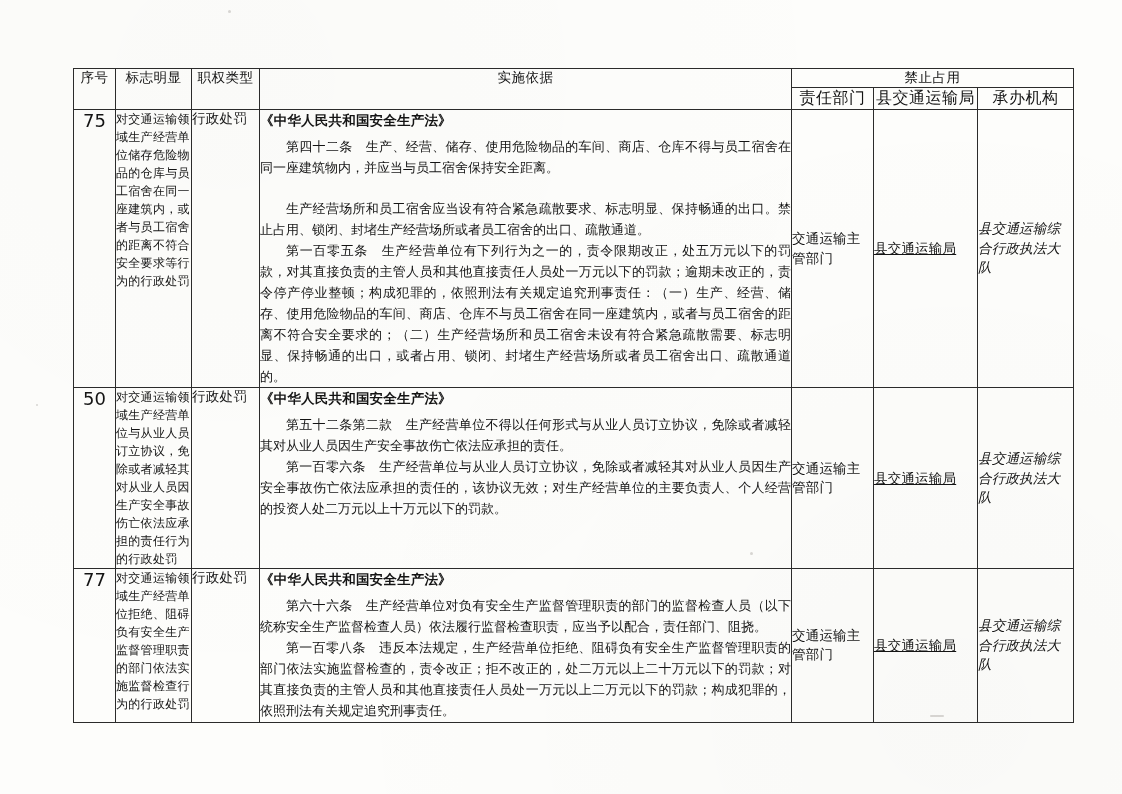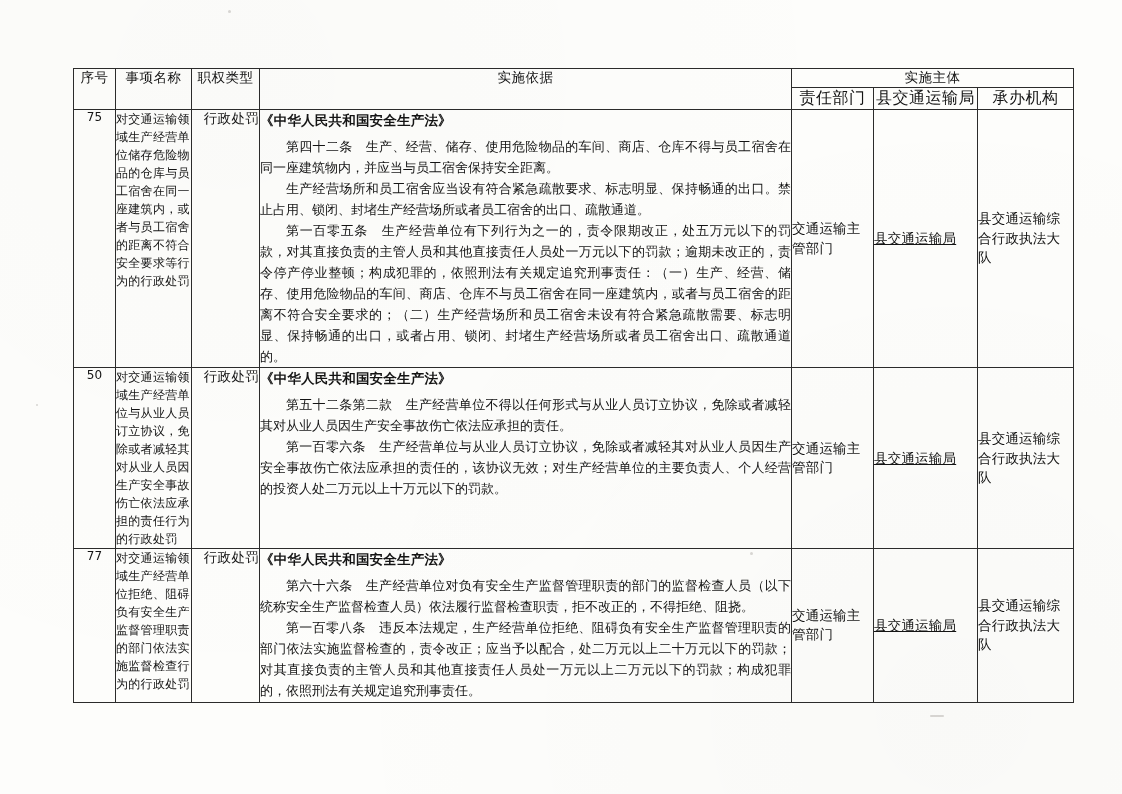--- a/index.html
+++ b/index.html
@@ -74,31 +74,31 @@
   col.c-name    { width: 76px; }
   col.c-type    { width: 68px; }
   col.c-basis   { width: 532px; }
   col.c-dept    { width: 82px; }
   col.c-level   { width: 104px; }
   col.c-org     { width: 96px; }
 
   td.no {
     text-align: center;
     vertical-align: middle;
-    font-size: 12px;
+    font-size: 18px;
   }
   td.name {
     font-size: 12px;
     line-height: 1.5;
     padding: 7px 5px 7px 6px;
     letter-spacing: 0.3px;
     word-break: break-all;
   }
   td.type {
-    text-align: right;
+    text-align: left;
     vertical-align: middle;
     font-size: 13.5px;
     letter-spacing: 0.3px;
   }
   td.basis {
     padding: 10px 10px 10px 12px;
     font-size: 13px;
     line-height: 1.62;
     text-align: justify;
     font-family: Liberation Serif, serif;
@@ -109,30 +109,31 @@
     display: block;
     margin-bottom: 4px;
     letter-spacing: 0.2px;
   }
   td.basis p {
     margin: 0;
     text-indent: 2em;
   }
   td.basis p.cont {
     text-indent: 2em;
+    margin-top: 20px;
   }
   td.dept, td.level, td.org {
     font-size: 13.5px;
     line-height: 1.45;
     padding: 6px 4px 6px 6px;
     vertical-align: middle;
   }
   td.dept { letter-spacing: 0.2px; }
   td.level { letter-spacing: 0.2px; text-decoration: underline; }
-  td.org  { letter-spacing: 0.2px; }
+  td.org  { letter-spacing: 0.2px; font-style: italic; }
 
   
   tr.r75 td.dept, tr.r75 td.level, tr.r75 td.org { vertical-align: middle; }
   tr.r76 td.dept, tr.r76 td.level, tr.r76 td.org { vertical-align: middle; }
   tr.r77 td.dept, tr.r77 td.level, tr.r77 td.org { vertical-align: middle; }
 </style>
 </head>
 <body>
 
 <div class="page">
@@ -148,24 +149,24 @@
       <col class="c-name">
       <col class="c-type">
       <col class="c-basis">
       <col class="c-dept">
       <col class="c-level">
       <col class="c-org">
     </colgroup>
     <thead>
       <tr>
         <th class="hd" rowspan="2">序号</th>
-        <th class="hd" rowspan="2">事项名称</th>
+        <th class="hd" rowspan="2">标志明显</th>
         <th class="hd" rowspan="2">职权类型</th>
         <th class="hd" rowspan="2">实施依据</th>
-        <th class="hd" colspan="3">实施主体</th>
+        <th class="hd" colspan="3">禁止占用</th>
       </tr>
       <tr>
         <th class="hd hd-small">责任部门</th>
         <th class="hd hd-small">县交通运输局</th>
         <th class="hd hd-small">承办机构</th>
       </tr>
     </thead>
     <tbody>
       <tr class="r75">
         <td class="no">75</td>
@@ -193,22 +194,22 @@
         <td class="dept">交通运输主管部门</td>
         <td class="level">县交通运输局</td>
         <td class="org">县交通运输综合行政执法大队</td>
       </tr>
       <tr class="r77">
         <td class="no">77</td>
         <td class="name">对交通运输领域生产经营单位拒绝、阻碍负有安全生产监督管理职责的部门依法实施监督检查行为的行政处罚</td>
         <td class="type">行政处罚</td>
         <td class="basis">
           <span class="law-title">《中华人民共和国安全生产法》</span>
-          <p>第六十六条　生产经营单位对负有安全生产监督管理职责的部门的监督检查人员（以下统称安全生产监督检查人员）依法履行监督检查职责，拒不改正的，不得拒绝、阻挠。</p>
-          <p>第一百零八条　违反本法规定，生产经营单位拒绝、阻碍负有安全生产监督管理职责的部门依法实施监督检查的，责令改正；应当予以配合，处二万元以上二十万元以下的罚款；对其直接负责的主管人员和其他直接责任人员处一万元以上二万元以下的罚款；构成犯罪的，依照刑法有关规定追究刑事责任。</p>
+          <p>第六十六条　生产经营单位对负有安全生产监督管理职责的部门的监督检查人员（以下统称安全生产监督检查人员）依法履行监督检查职责，应当予以配合，责任部门、阻挠。</p>
+          <p>第一百零八条　违反本法规定，生产经营单位拒绝、阻碍负有安全生产监督管理职责的部门依法实施监督检查的，责令改正；拒不改正的，处二万元以上二十万元以下的罚款；对其直接负责的主管人员和其他直接责任人员处一万元以上二万元以下的罚款；构成犯罪的，依照刑法有关规定追究刑事责任。</p>
         </td>
         <td class="dept">交通运输主管部门</td>
         <td class="level">县交通运输局</td>
         <td class="org">县交通运输综合行政执法大队</td>
       </tr>
     </tbody>
   </table>
 </div>
 
 </body></html>

